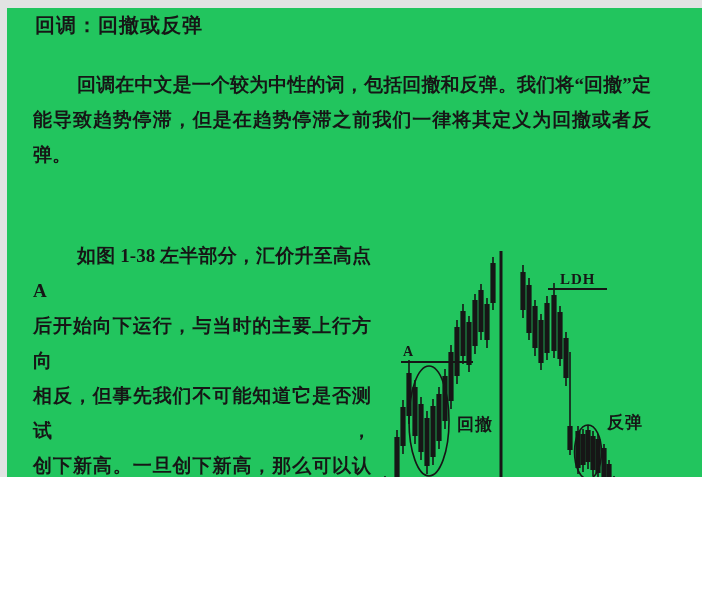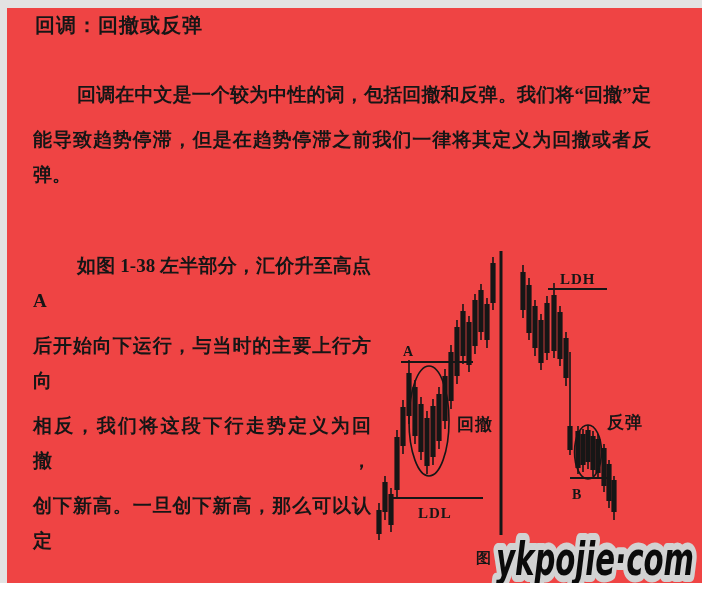--- a/index.html
+++ b/index.html
@@ -1,29 +1,29 @@
 <!DOCTYPE html>
 <html><head>
 <meta charset="utf-8">
 <style>
   html,body{margin:0;padding:0;background:#ffffff;}
   #page{
-    position:relative;width:702px;height:583px;background:#ef4444;overflow:hidden;
+    position:relative;width:702px;height:477px;background:#22c55e;overflow:hidden;
     font-family:"Liberation Serif","DejaVu Serif",serif;color:#161616;
   }
   .scan-edge-top{position:absolute;left:0;top:0;width:702px;height:8px;background:#e3e3e3;}
   .scan-edge-left{position:absolute;left:0;top:0;width:7px;height:603px;background:#e3e3e3;}
   .doc-title{
     position:absolute;left:35px;top:12px;width:400px;
     font-size:20px;font-weight:700;letter-spacing:1px;
   }
   .para{position:absolute;font-size:19px;font-weight:600;line-height:35px;}
   #para1{left:33px;top:67px;width:618px;}
   #para2{left:33px;top:238px;width:338px;}
-  .jline{text-align:justify;text-align-last:justify;margin-top:10px;}
+  .jline{text-align:justify;text-align-last:justify;}
   .jline.first{text-indent:44px;}
   .jline.last{text-align-last:left;}
   #figure-svg{position:absolute;left:373px;top:248px;}
   .fig-caption{
     position:absolute;left:476px;top:549px;
     font-size:15px;font-weight:700;z-index:2;
   }
   #watermark-svg{position:absolute;left:488px;top:512px;z-index:5;}
   .svg-label{font-family:"Liberation Serif","DejaVu Serif",serif;font-weight:700;fill:#161616;}
   .svg-label-cn{font-family:"Liberation Serif","DejaVu Serif",serif;font-weight:700;fill:#161616;}
@@ -38,21 +38,21 @@
   <div class="doc-title">回调：回撤或反弹</div>
 
   <div class="para" id="para1">
     <div class="jline first">回调在中文是一个较为中性的词，包括回撤和反弹。我们将“回撤”定</div>
     <div class="jline last">能导致趋势停滞，但是在趋势停滞之前我们一律将其定义为回撤或者反弹。</div>
   </div>
 
   <div class="para" id="para2">
     <div class="jline first">如图 1-38 左半部分，汇价升至高点 A</div>
     <div class="jline">后开始向下运行，与当时的主要上行方向</div>
-    <div class="jline">相反，我们将这段下行走势定义为回撤，</div>
+    <div class="jline">相反，但事先我们不可能知道它是否测试，</div>
     <div class="jline">创下新高。一旦创下新高，那么可以认定</div>
 
   </div>
 
   <svg id="figure-svg" width="329" height="292" viewBox="0 0 329 292">
 
     <line x1="128" y1="3" x2="128" y2="287" stroke="#161616" stroke-width="3"></line>
 
     <g>
       <g>

